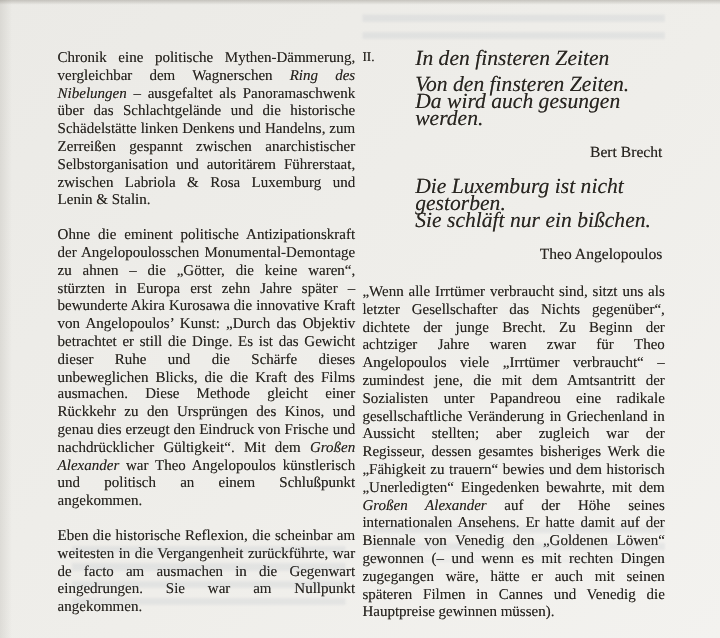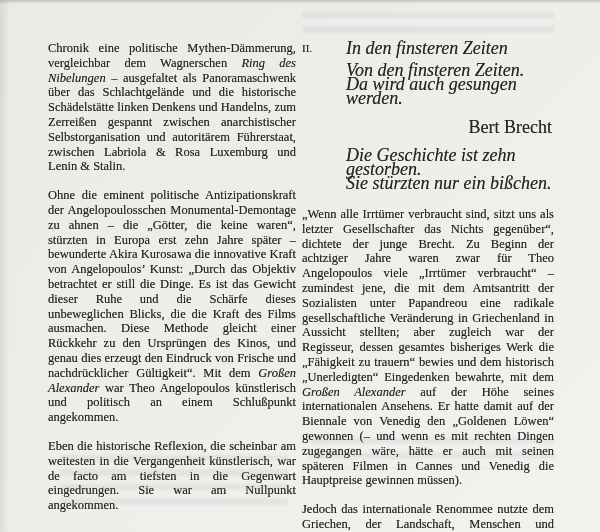--- a/index.html
+++ b/index.html
@@ -55,21 +55,21 @@
   .quote + .quote { margin-top: 14px; }
   .stanza { margin-bottom: 8px; }
   .quote-line {
     font-style: italic;
     font-size: 18px;
     line-height: 14px;
     text-shadow: 0 0 0.4px rgba(40,37,32,0.55);
   }
   .attribution {
     font-style: normal;
-    font-size: 18px;
+    font-size: 13px;
     line-height: 14px;
     text-align: right;
     margin: 15px 2px 0 0;
     text-shadow: 0 0 0.4px rgba(40,37,32,0.55);
   }
   .body-text { margin-top: 17px; }
 
   
   .bleed {
     position: absolute;
@@ -87,42 +87,43 @@
   .bleed-right-middle { left: 310px; top: 438px; width: 244px; height: 30px; }
 </style>
 </head>
 <body>
 
 <div class="page">
 
   <div class="col col-left">
       <p class="para"><span>Chronik eine politische Mythen-Dämmerung, vergleichbar dem Wagnerschen </span><em>Ring des Nibelungen</em><span> – ausgefaltet als Panoramaschwenk über das Schlachtgelände und die historische Schädelstätte linken Denkens und Handelns, zum Zerreißen gespannt zwischen anarchistischer Selbstorganisation und autoritärem Führerstaat, zwischen Labriola &amp; Rosa Luxemburg und Lenin &amp; Stalin.</span></p>
       <p class="para"><span>Ohne die eminent politische Antizipationskraft der Angelopoulosschen Monumental-Demontage zu ahnen – die „Götter, die keine waren“, stürzten in Europa erst zehn Jahre später – bewunderte Akira Kurosawa die innovative Kraft von Angelopoulos’ Kunst: „Durch das Objektiv betrachtet er still die Dinge. Es ist das Gewicht dieser Ruhe und die Schärfe dieses unbeweglichen Blicks, die die Kraft des Films ausmachen. Diese Methode gleicht einer Rückkehr zu den Ursprüngen des Kinos, und genau dies erzeugt den Eindruck von Frische und nachdrücklicher Gültigkeit“. Mit dem </span><em>Großen Alexander</em><span> war Theo Angelopoulos künstlerisch und politisch an einem Schlußpunkt angekommen.</span></p>
-      <p class="para"><span>Eben die historische Reflexion, die scheinbar am weitesten in die Vergangenheit künstlerisch, war de facto am tiefsten in die Gegenwart eingedrungen. Sie war am Nullpunkt angekommen.</span></p>
+      <p class="para"><span>Eben die historische Reflexion, die scheinbar am weitesten in die Vergangenheit zurückführte, war de facto am ausmachen in die Gegenwart eingedrungen. Sie war am Nullpunkt angekommen.</span></p>
     </div>
 
   <div class="col col-right">
     <div class="section-header">
       <span class="section-number">II.</span>
       <div class="epigraphs">
           <div class="quote">
             <div class="stanza">
               <div class="quote-line">In den finsteren Zeiten</div>
             </div>
             <div class="stanza">
               <div class="quote-line">Von den finsteren Zeiten.</div>
               <div class="quote-line">Da wird auch gesungen werden.</div>
             </div>
             <div class="attribution">Bert Brecht</div>
           </div>
           <div class="quote">
             <div class="stanza">
-              <div class="quote-line">Die Geschichte ist zehn gestorben.</div>
-              <div class="quote-line">Sie stürzten nur ein bißchen.</div>
+              <div class="quote-line">Die Luxemburg ist nicht gestorben.</div>
+              <div class="quote-line">Sie schläft nur ein bißchen.</div>
             </div>
+            <div class="attribution">Theo Angelopoulos</div>
           </div>
         </div>
     </div>
     <div class="body-text">
         <p class="para"><span>„Wenn alle Irrtümer verbraucht sind, sitzt uns als letzter Gesellschafter das Nichts gegenüber“, dichtete der junge Brecht. Zu Beginn der achtziger Jahre waren zwar für Theo Angelopoulos viele „Irrtümer verbraucht“ – zumindest jene, die mit dem Amtsantritt der Sozialisten unter Papandreou eine radikale gesellschaftliche Veränderung in Griechenland in Aussicht stellten; aber zugleich war der Regisseur, dessen gesamtes bisheriges Werk die „Fähigkeit zu trauern“ bewies und dem historisch „Unerledigten“ Eingedenken bewahrte, mit dem </span><em>Großen Alexander</em><span> auf der Höhe seines internationalen Ansehens. Er hatte damit auf der Biennale von Venedig den „Goldenen Löwen“ gewonnen (– und wenn es mit rechten Dingen zugegangen wäre, hätte er auch mit seinen späteren Filmen in Cannes und Venedig die Hauptpreise gewinnen müssen).</span></p>
         <p class="para"><span>Jedoch das internationale Renommee nutzte dem Griechen, der Landschaft, Menschen und Geschichte seines Mutterlandes der Welt</span></p>
       </div>
   </div>
 
   <div class="bleed bleed-right-top"></div>

